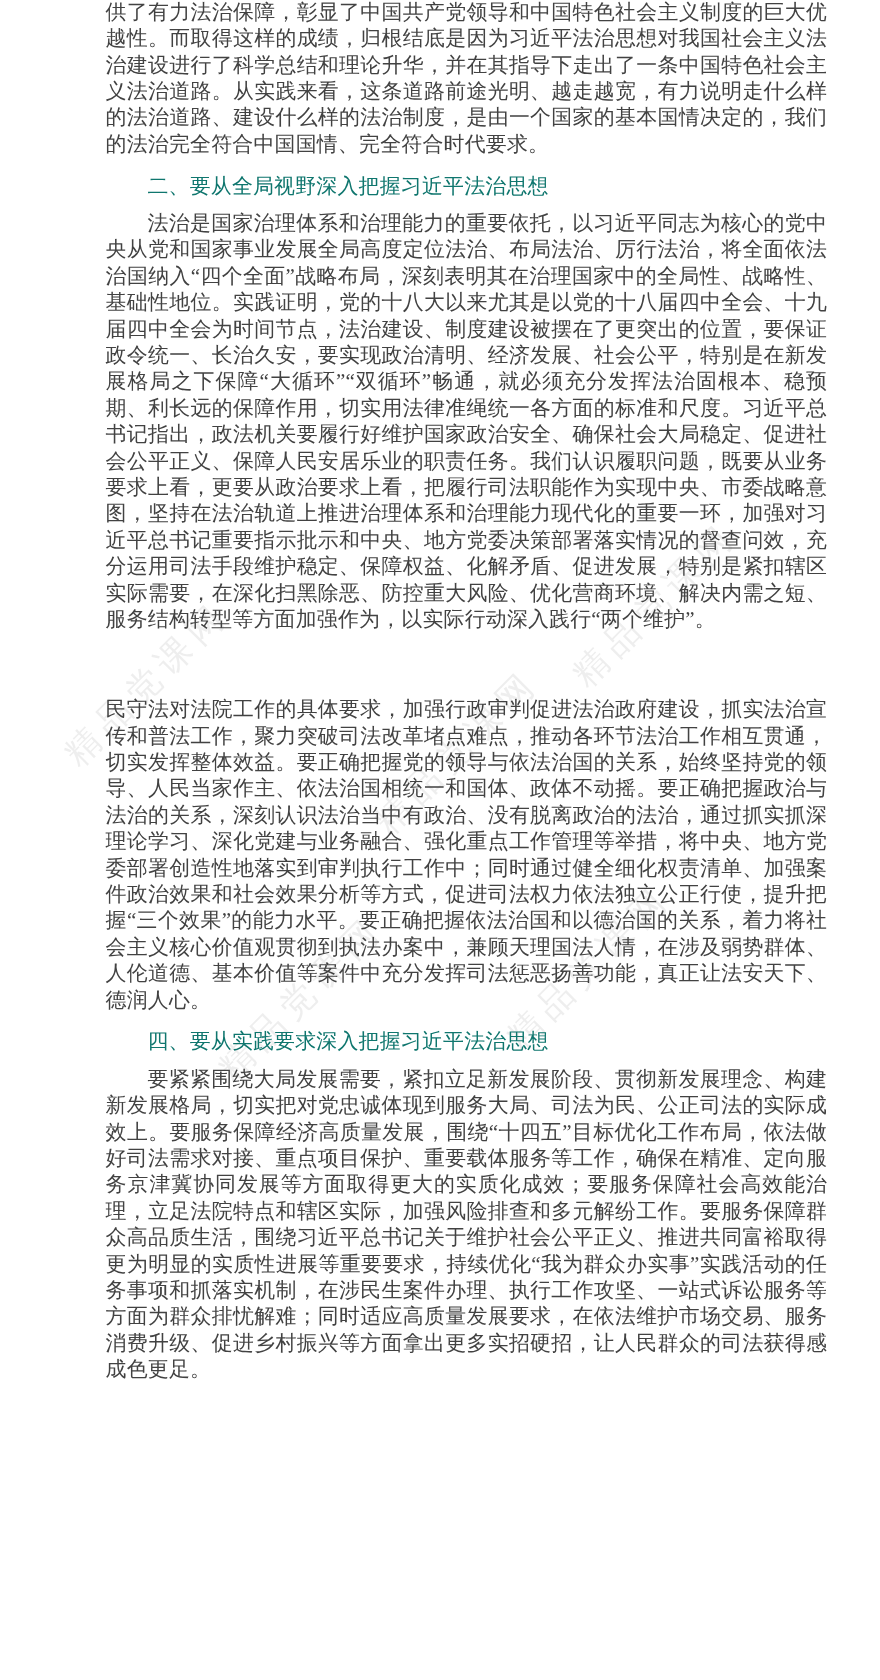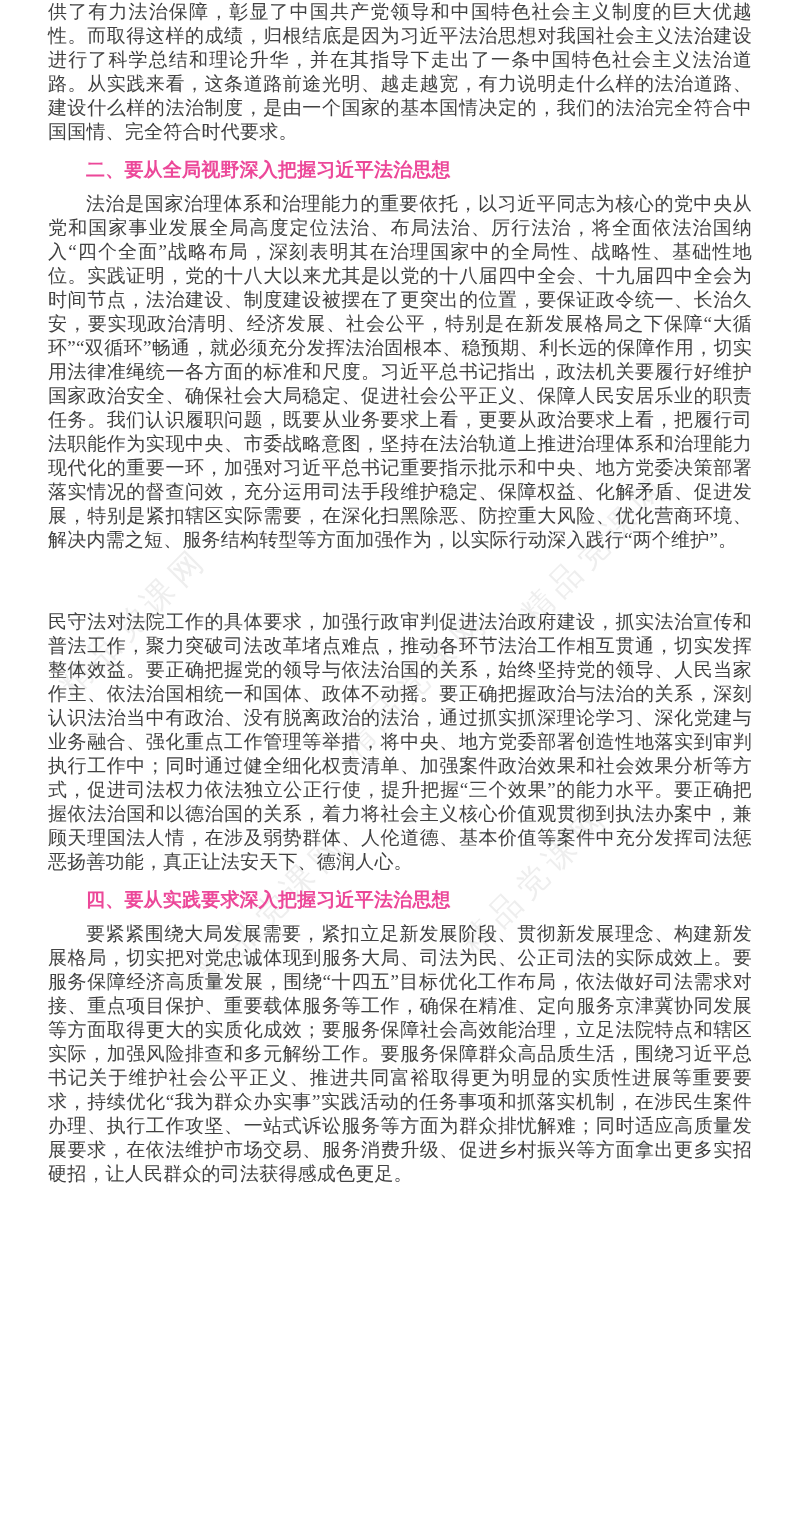--- a/index.html
+++ b/index.html
@@ -10,35 +10,36 @@
     background: #ffffff;
     position: relative;
     overflow: hidden;
     font-family: "Liberation Serif", "DejaVu Serif", serif;
     color: #424242;
   }
   .page {
     position: relative;
     z-index: 1;
     padding: 0 48px;
+    margin-left: 48px;
   }
   .body-para {
     font-size: 19px;
     line-height: 24px;
     text-align: justify;
     text-indent: 2em;
     letter-spacing: 0.2px;
     margin: 0 0 12px 0;
   }
   .no-indent { text-indent: 0; }
   .section-heading {
     font-size: 19px;
     line-height: 24px;
-    font-weight: bold;
-    color: #ec4899;
+    font-weight: normal;
+    color: #0f766e;
     text-indent: 2em;
     letter-spacing: 0.2px;
     margin: 14px 0 10px 0;
   }
   .page-break-gap { height: 46px; }
   .watermark-layer {
     position: absolute;
     inset: 0;
     z-index: 0;
     pointer-events: none;

